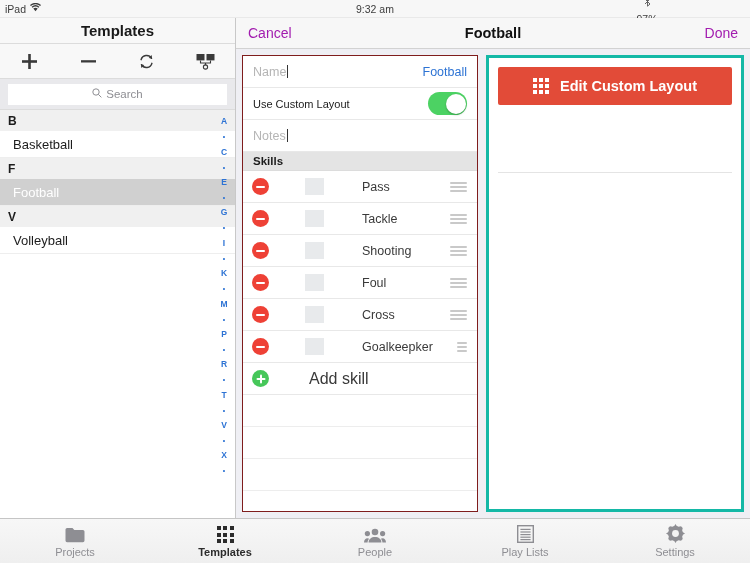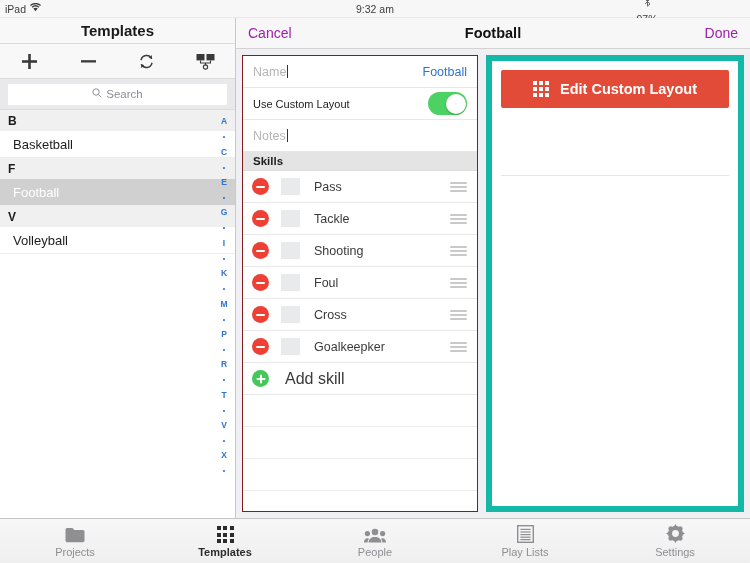--- a/index.html
+++ b/index.html
@@ -111,21 +111,21 @@
   }
   .nav-spacer { flex: 1; }
 
   .panes { display: flex; padding: 6px; gap: 8px; height: 469px; }
   .pane-left {
     width: 236px; background: #ffffff;
     border: 1px solid #7f1d1d;
   }
   .pane-right {
     flex: 1; background: #ffffff;
-    border: 6px solid #14b8a6;
+    border: 3px solid #14b8a6;
     padding: 9px;
   }
 
   .frow {
     height: 32px; display: flex; align-items: center;
     padding: 0 10px; border-bottom: 1px solid #e8e8e8;
     font-size: 12.5px;
   }
   .fplace { color: #b5b5b5; }
   .caret { display:inline-block; width:1px; height:13px; background:#333; margin-left:1px; }
@@ -141,21 +141,21 @@
     background: #fff; box-shadow: 0 1px 2px rgba(0,0,0,.28);
   }
   .grp-head {
     height: 19px; background: #e4e4e4;
     display: flex; align-items: center; padding: 0 10px;
     font-size: 11.5px; font-weight: 700; color: #1c1c1c;
     border-bottom: 1px solid #dcdcdc;
   }
   .skill-row {
     height: 32px; display: flex; align-items: center;
-    padding: 0 10px 0 9px; border-bottom: 1px solid #e8e8e8;
+    padding: 0 10px 0 9px; border-bottom: 1px solid #e8e8e8; gap: 24px;
   }
   .minus-btn {
     width: 17px; height: 17px; border-radius: 50%; background: #ee4136;
     display: flex; align-items: center; justify-content: center;
     flex: 0 0 auto; cursor: pointer;
   }
   .minus-btn i { display: block; width: 9px; height: 2px; background: #fff; border-radius: 1px; }
   .plus-btn {
     width: 17px; height: 17px; border-radius: 50%; background: #46c75a;
     position: relative; flex: 0 0 auto; cursor: pointer;

